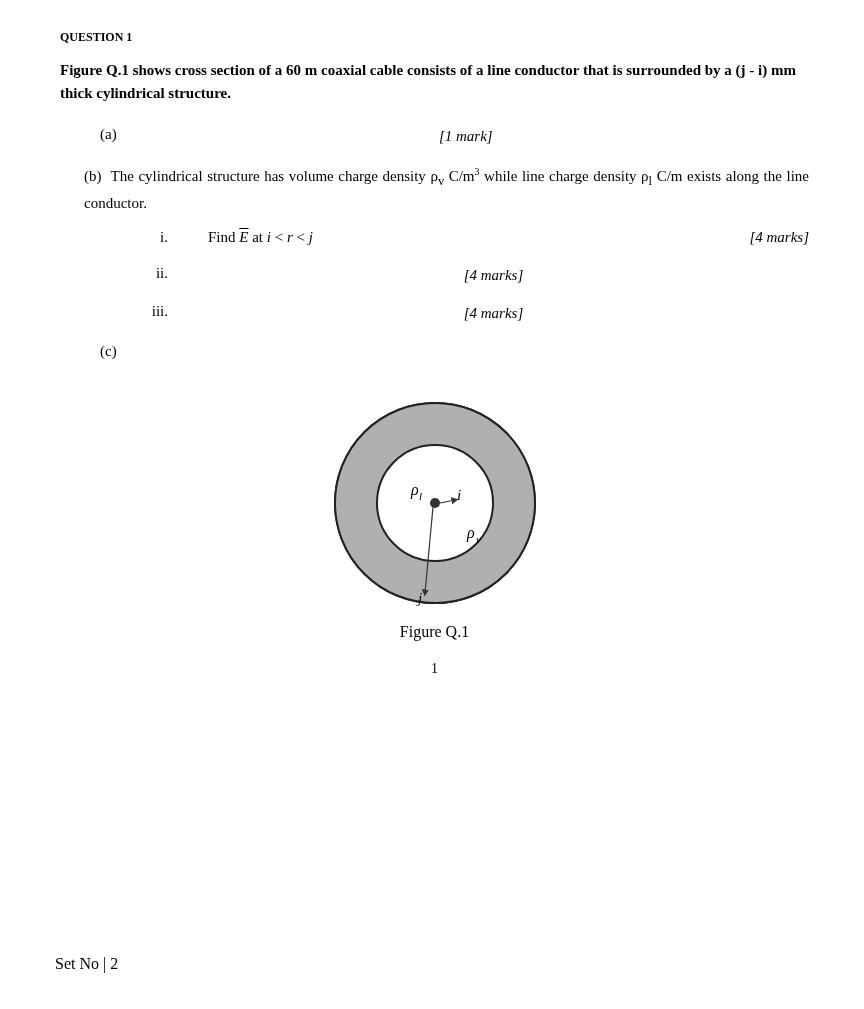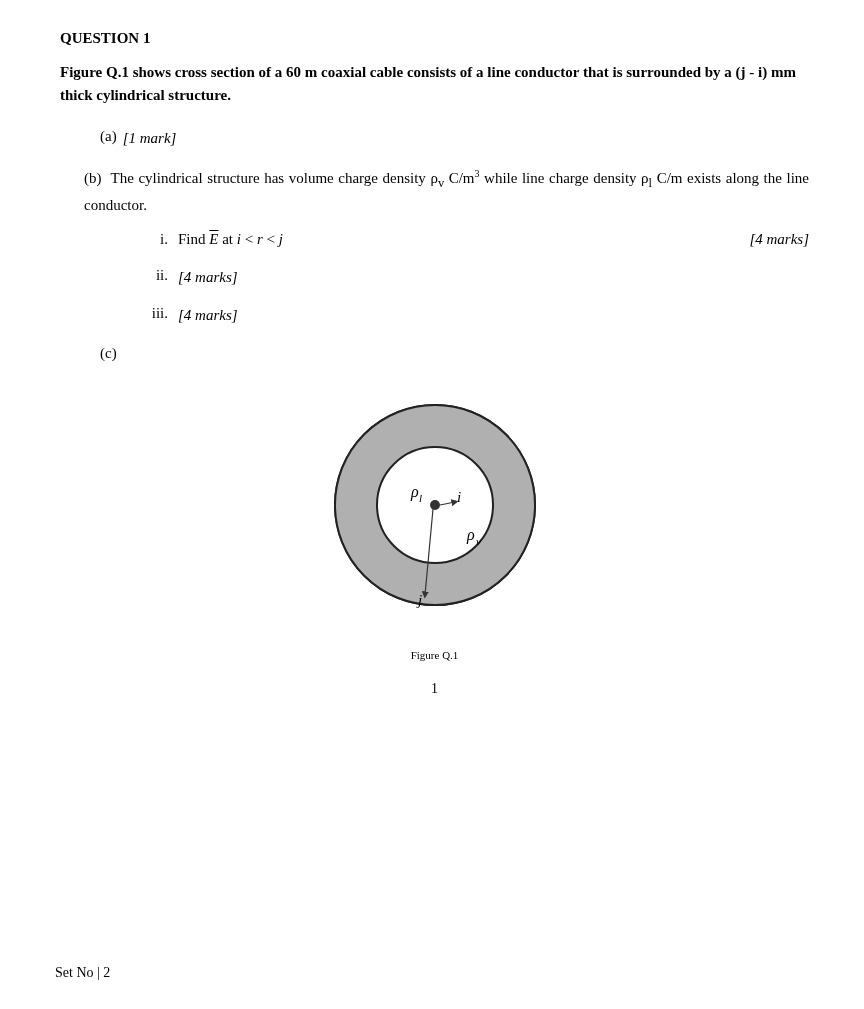--- a/index.html
+++ b/index.html
@@ -8,21 +8,21 @@
       font-family: "Times New Roman", Times, serif;
       font-size: 15px;
       color: #000;
       width: 864px;
       min-height: 1009px;
       padding: 30px 55px 30px 60px;
       position: relative;
     }
     .question-title {
       font-weight: bold;
-      font-size: 15px;
+      font-size: 12px;
       margin-bottom: 14px;
     }
     .intro-text {
       margin-bottom: 16px;
       line-height: 1.55;
       font-weight: bold;
     }
     .part-a {
       margin-left: 40px;
       margin-bottom: 16px;
@@ -34,21 +34,21 @@
       gap: 6px;
     }
     .part-label {
       white-space: nowrap;
       flex-shrink: 0;
     }
     .part-a-inner {
       flex: 1;
     }
     .mark-right {
-      text-align: left;
+      text-align: center;
       font-style: italic;
       margin-top: 2px;
     }
     .part-b {
       margin-bottom: 12px;
     }
     .part-b-text {
       text-align: justify;
       line-height: 1.6;
       margin-left: 24px;
@@ -76,20 +76,21 @@
     .sub-mark {
       text-align: right;
       font-style: italic;
       white-space: nowrap;
     }
     .sub-item-row {
       display: flex;
       justify-content: space-between;
       align-items: flex-end;
       gap: 0;
+      margin-left: 30px;
     }
     .part-c {
       margin-left: 40px;
       margin-top: 14px;
       margin-bottom: 20px;
     }
     .part-c-text {
       text-align: justify;
       line-height: 1.6;
       display: flex;
@@ -101,33 +102,33 @@
       align-items: center;
       margin-top: 30px;
       margin-bottom: 20px;
     }
     .coaxial-diagram {
       position: relative;
       width: 220px;
       height: 230px;
     }
     .figure-caption {
-      margin-top: 24px;
-      font-size: 11px;
+      margin-top: 0;
+      font-size: 16px;
     }
     .page-number {
       text-align: center;
       margin-top: 20px;
       font-size: 14px;
     }
     .footer {
       position: absolute;
-      bottom: 28px;
+      bottom: 36px;
       left: 55px;
-      font-size: 14px;
+      font-size: 16px;
     }
     sup { font-size: 10px; }
     .overline { text-decoration: overline; }
   </style>
 </head>
 <body>
 
 <div class="question-title">QUESTION 1</div>
 
 <div class="intro-text">Figure Q.1 shows cross section of a 60 m coaxial cable consists of a line conductor that is surrounded by a (j - i) mm thick cylindrical structure.</div>

